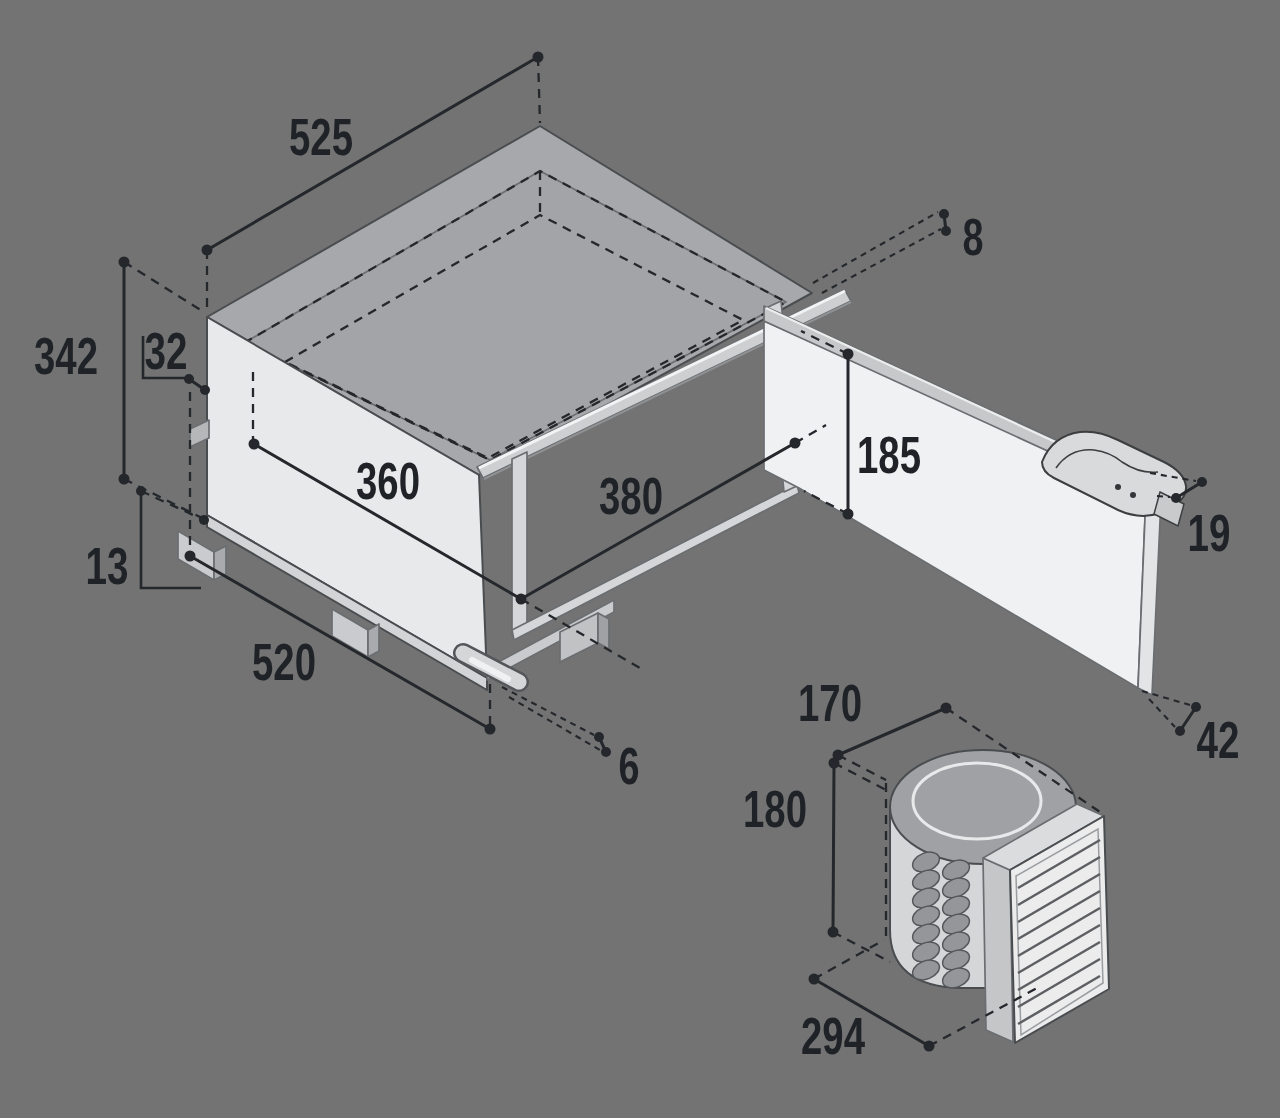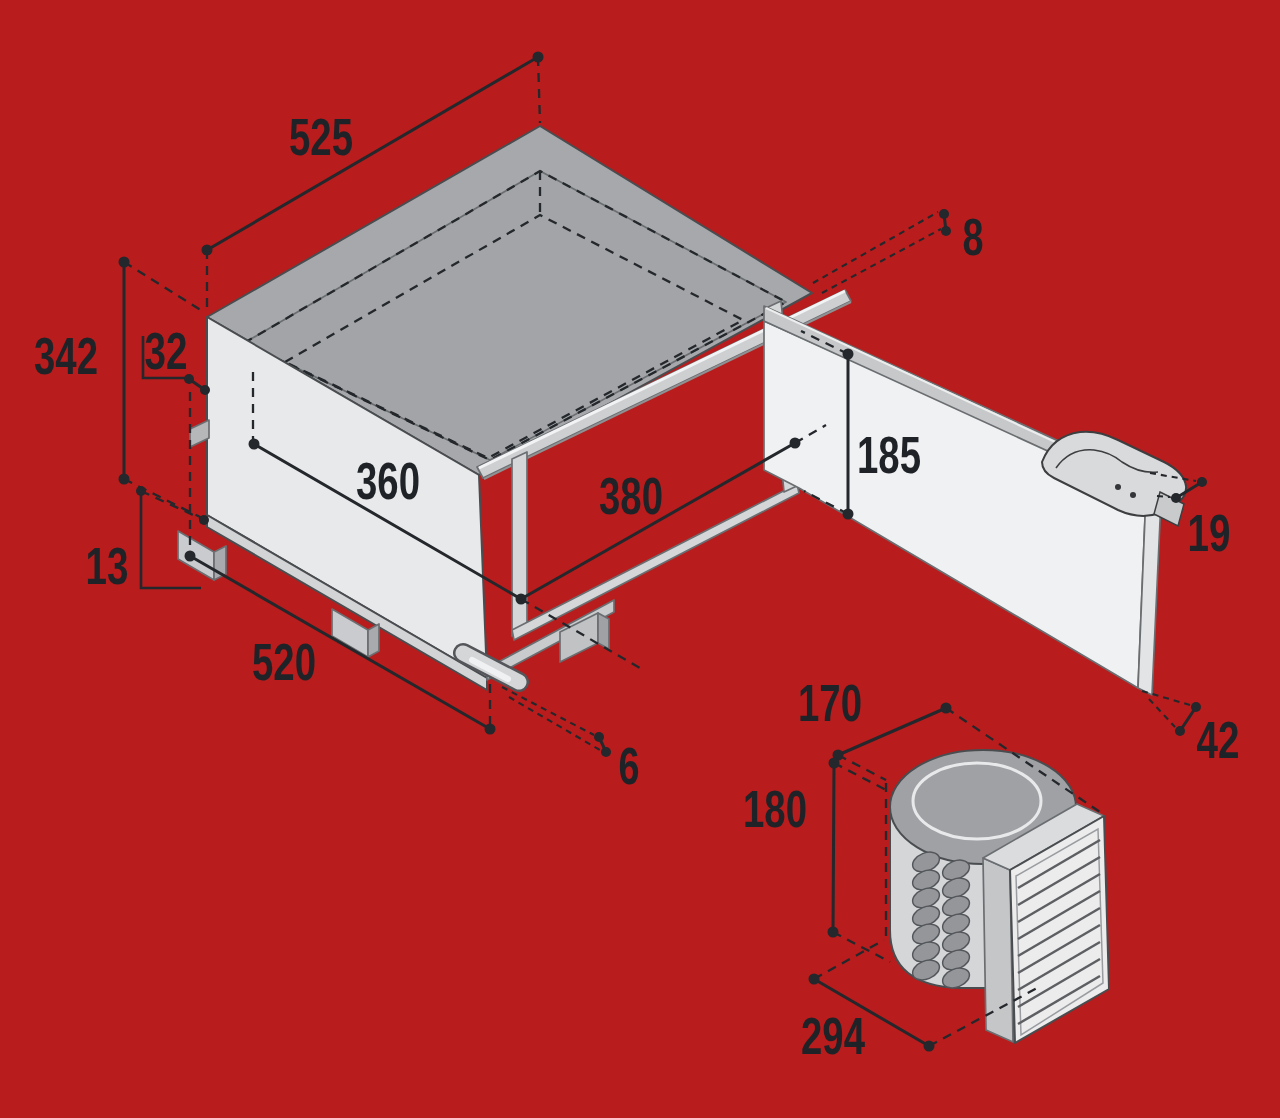--- a/index.html
+++ b/index.html
@@ -1,16 +1,16 @@
 <!DOCTYPE html>
 <html><head>
 <meta charset="utf-8">
 <style>
   html,body{margin:0;padding:0;background:#fdfdfd;}
-  .stage{width:1280px;height:1118px;position:relative;background:#b91c1c;overflow:hidden;text-align:center;}
+  .stage{width:1280px;height:1118px;position:relative;background:#737373;overflow:hidden;text-align:center;}
   svg{display:block;}
   .dim{font-family:"Liberation Sans",sans-serif;font-weight:bold;font-size:52px;fill:#1f2327;}
   .oline{stroke:#4a4d50;stroke-width:2;stroke-linejoin:round;}
   .thin{stroke:#6b6e71;stroke-width:1.7;stroke-linejoin:round;}
   .dimline{stroke:#24272b;stroke-width:3;stroke-linecap:round;}
   .dash{stroke:#24272b;stroke-width:2.3;fill:none;stroke-dasharray:9 7;}
   .dash2{stroke:#24272b;stroke-width:2.1;fill:none;stroke-dasharray:6 5;}
   .dot{fill:#24272b;}
   .bracket{stroke:#24272b;stroke-width:2.6;fill:none;}
 </style>

